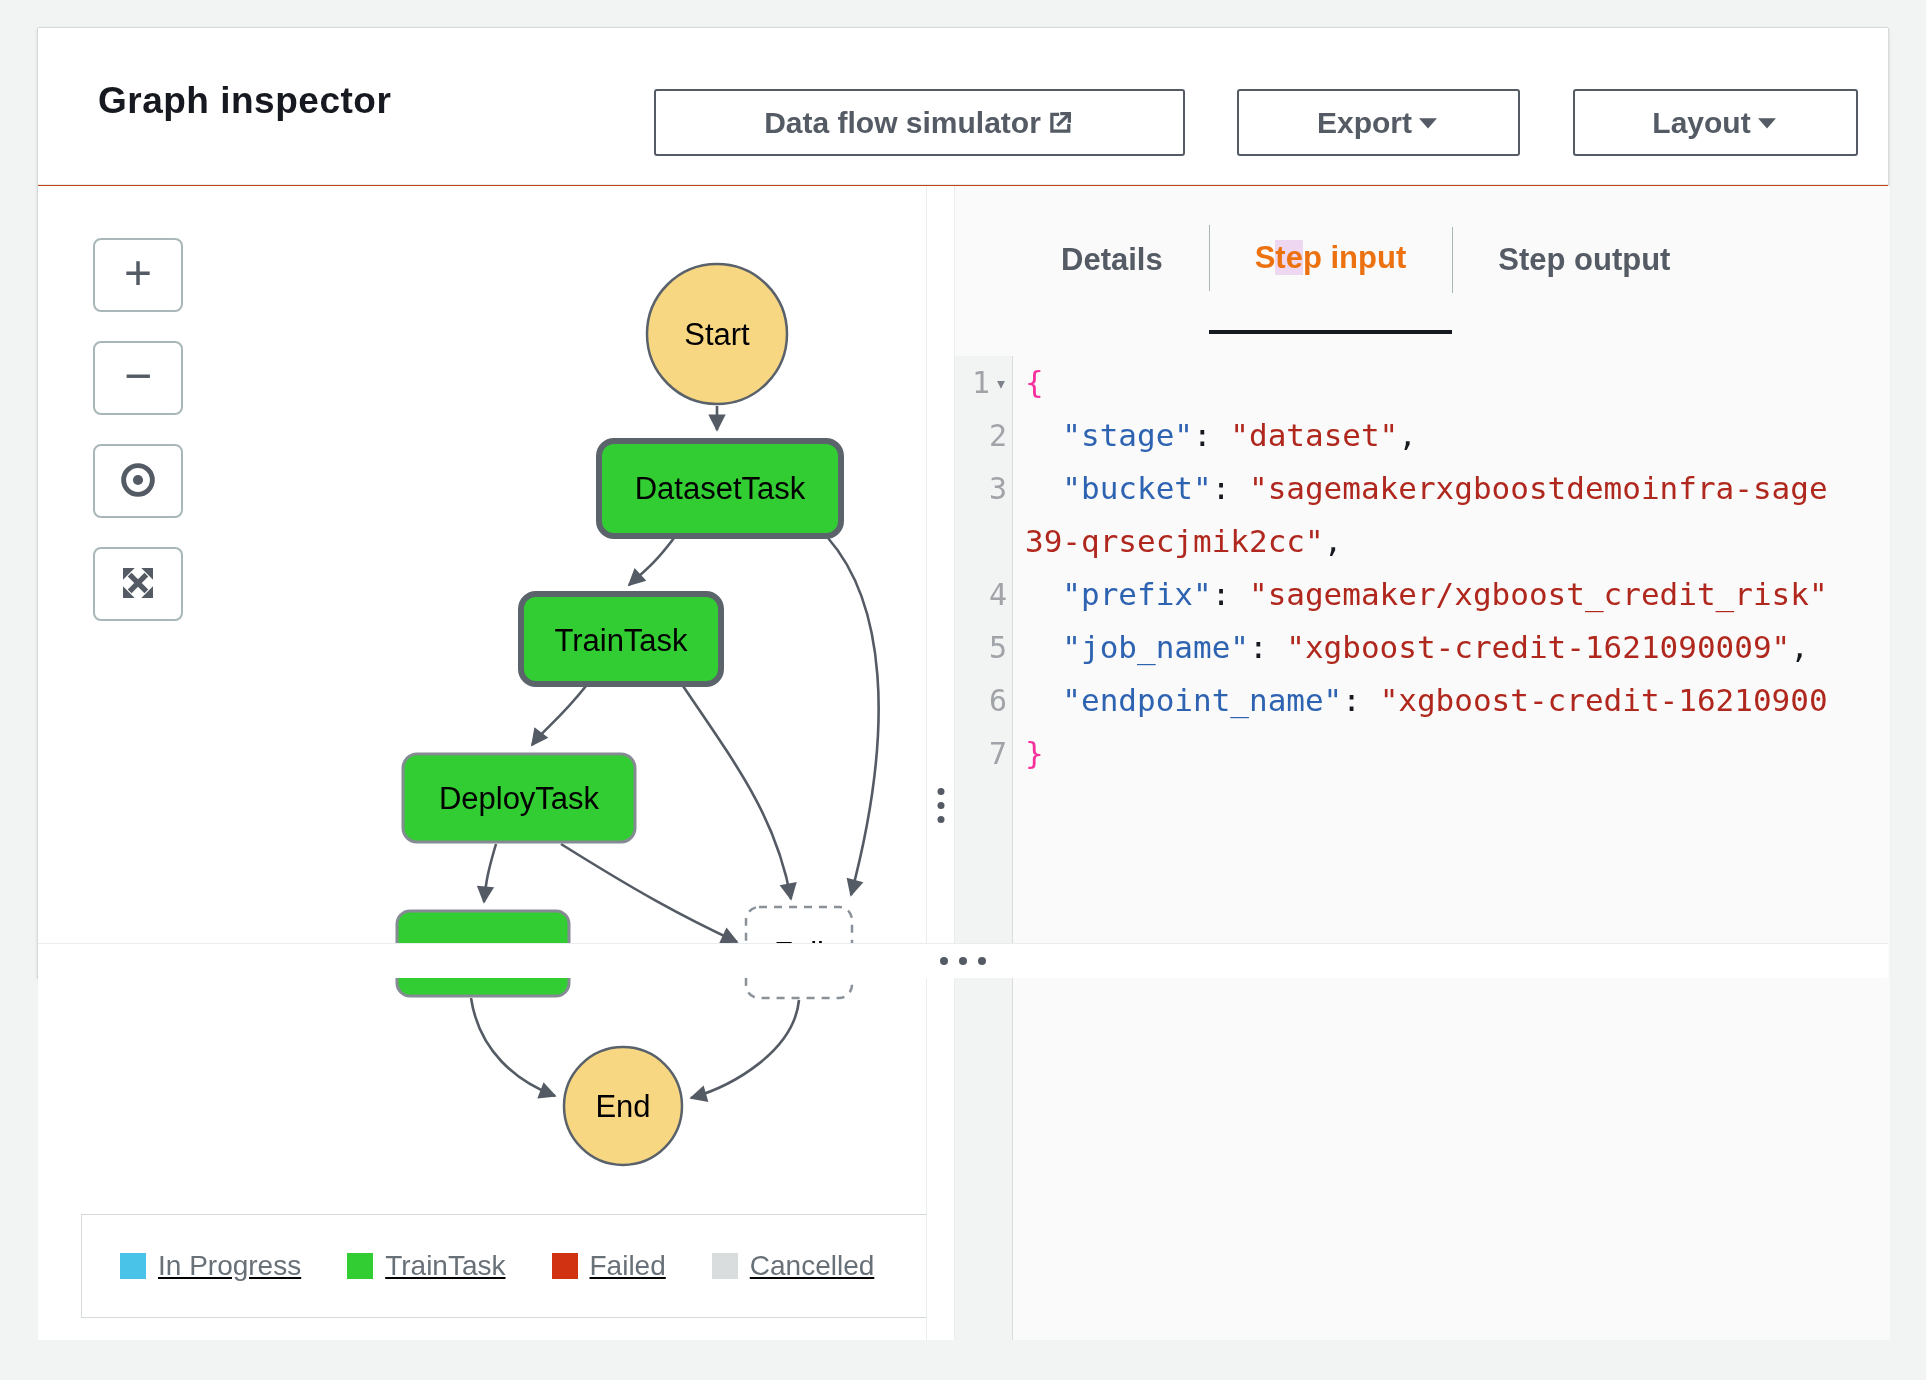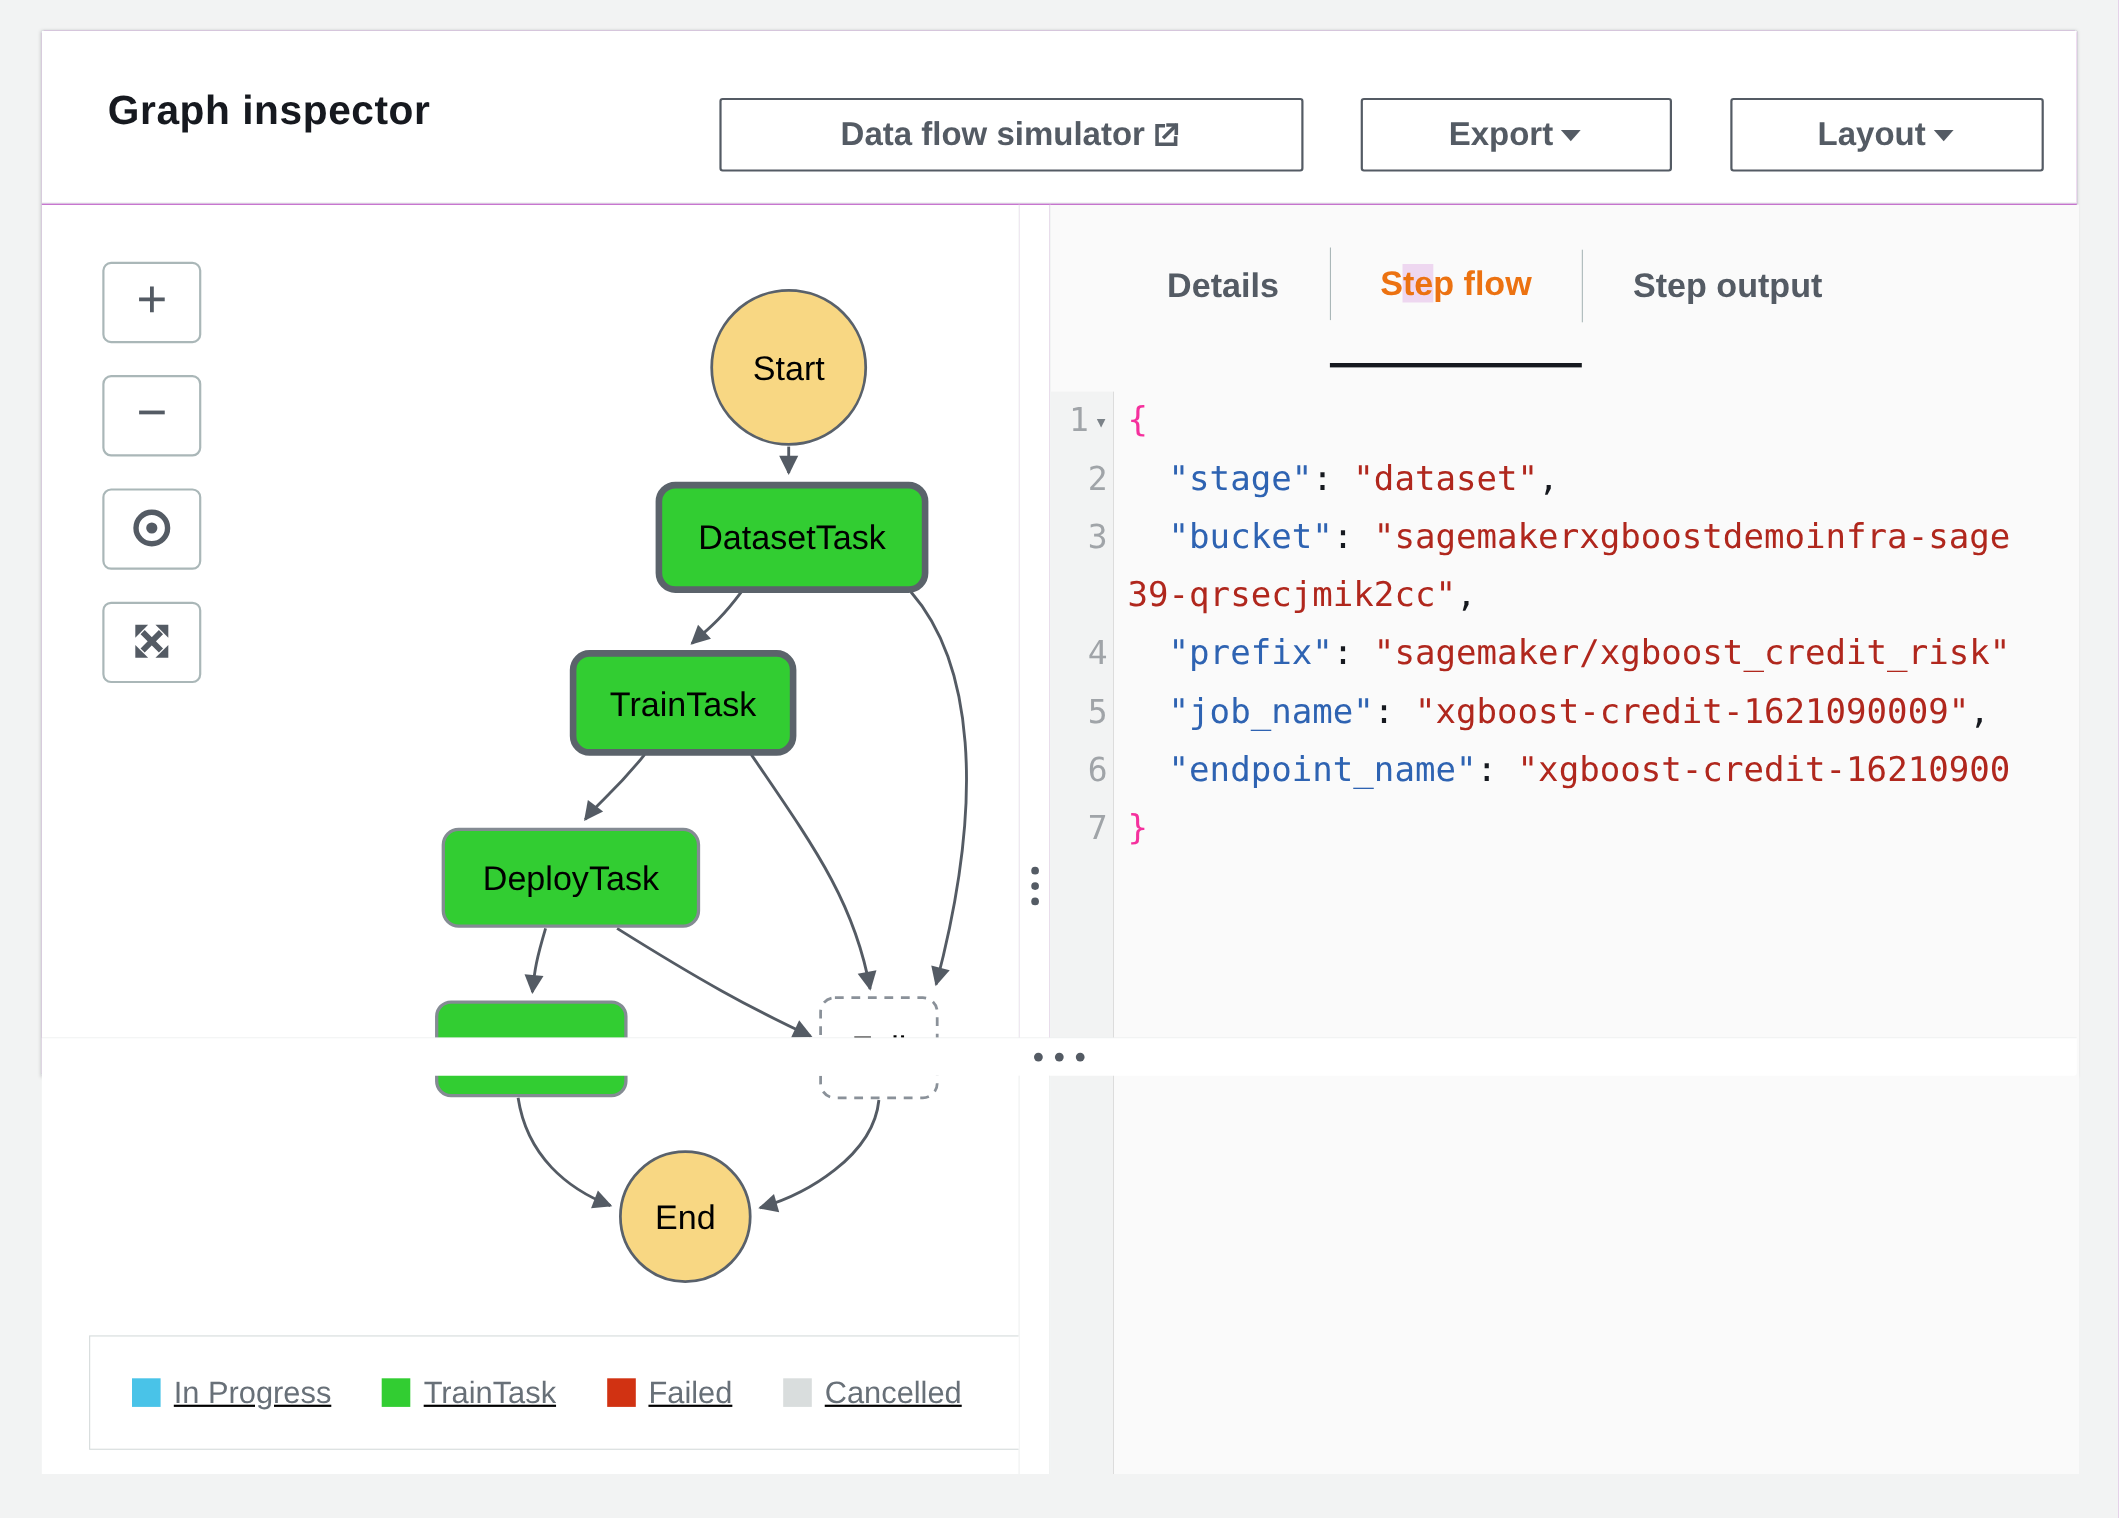--- a/index.html
+++ b/index.html
@@ -1,19 +1,19 @@
 <!DOCTYPE html>
 <html><head>
 <meta charset="utf-8">
 <style>
   * { margin:0; padding:0; box-sizing:border-box; }
   html,body { width:1926px; height:1380px; background:#f2f3f3; font-family:"Liberation Sans", sans-serif; overflow:hidden; }
 
   .card { position:absolute; left:37px; top:27px; width:1852px; height:952px;
-          background:#a21caf; border:1px solid #d5dbdb; border-radius:3px;
+          background:#c2410c; border:1px solid #d5dbdb; border-radius:3px;
           box-shadow:0 1px 3px rgba(0,0,0,.12);padding-left:20px; }
 
   
   .header { position:absolute; left:0; top:0; width:100%; height:157px; border-bottom:1px solid #eaeded; background:#fff; }
   .title { position:absolute; left:60px; top:52px; font-size:37px; font-weight:bold; color:#16191f; letter-spacing:.5px; }
   .btn { position:absolute; top:61px; height:67px; background:#fff; border:2px solid #545b64; border-radius:3px;
          display:flex; align-items:center; justify-content:center; gap:4px;
          font-size:30px; font-weight:bold; color:#545b64; cursor:pointer; }
   .btn-sim   { left:616px;  width:531px; }
   .btn-exp   { left:1199px; width:283px; }
@@ -218,21 +218,21 @@
         <i></i>
       </div>
   </div>
 
   <div class="right-panel">
     <div class="tabs">
       <div class="tab">
         <span>Details</span>
       </div>
       <div class="tab active">
-        <span><span>S</span><span class="sel-hl">te</span><span>p flow</span></span>
+        <span><span>S</span><span class="sel-hl">te</span><span>p input</span></span>
       </div>
       <div class="tab">
         <span>Step output</span>
       </div>
     </div>
 
     <div class="code">
       <div>
           <div class="code-row">
             <div class="gutter-cell">

